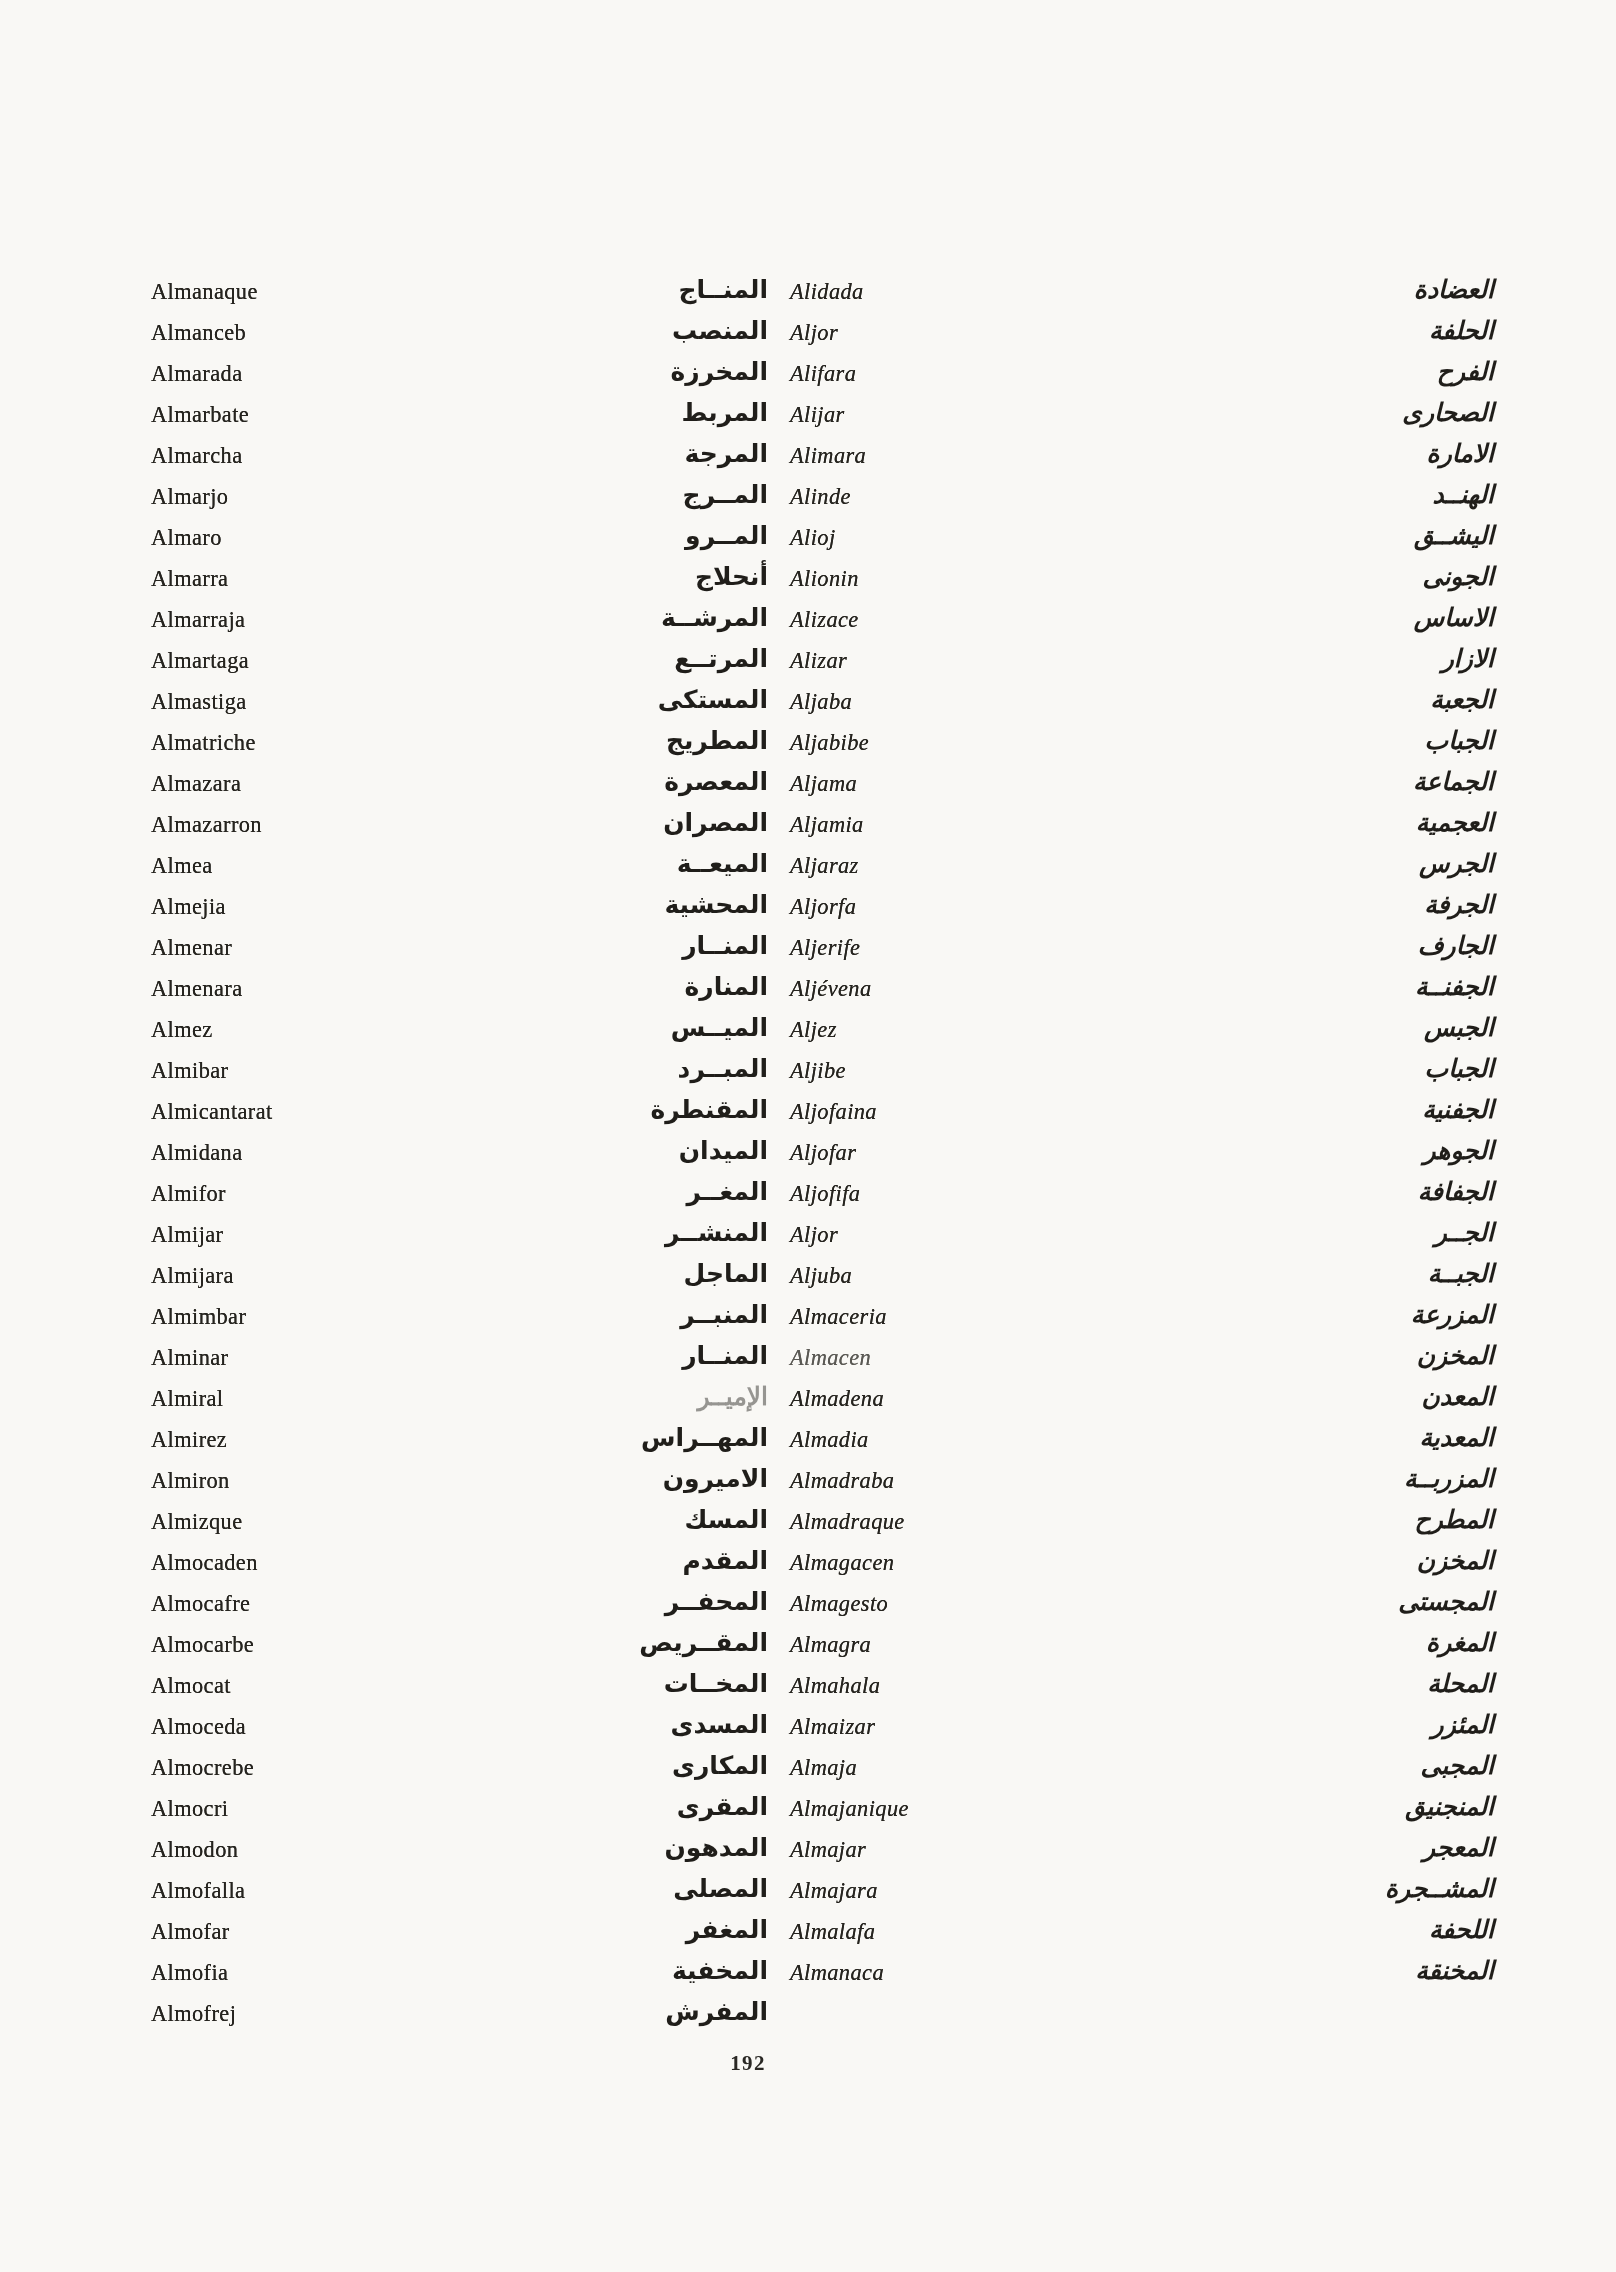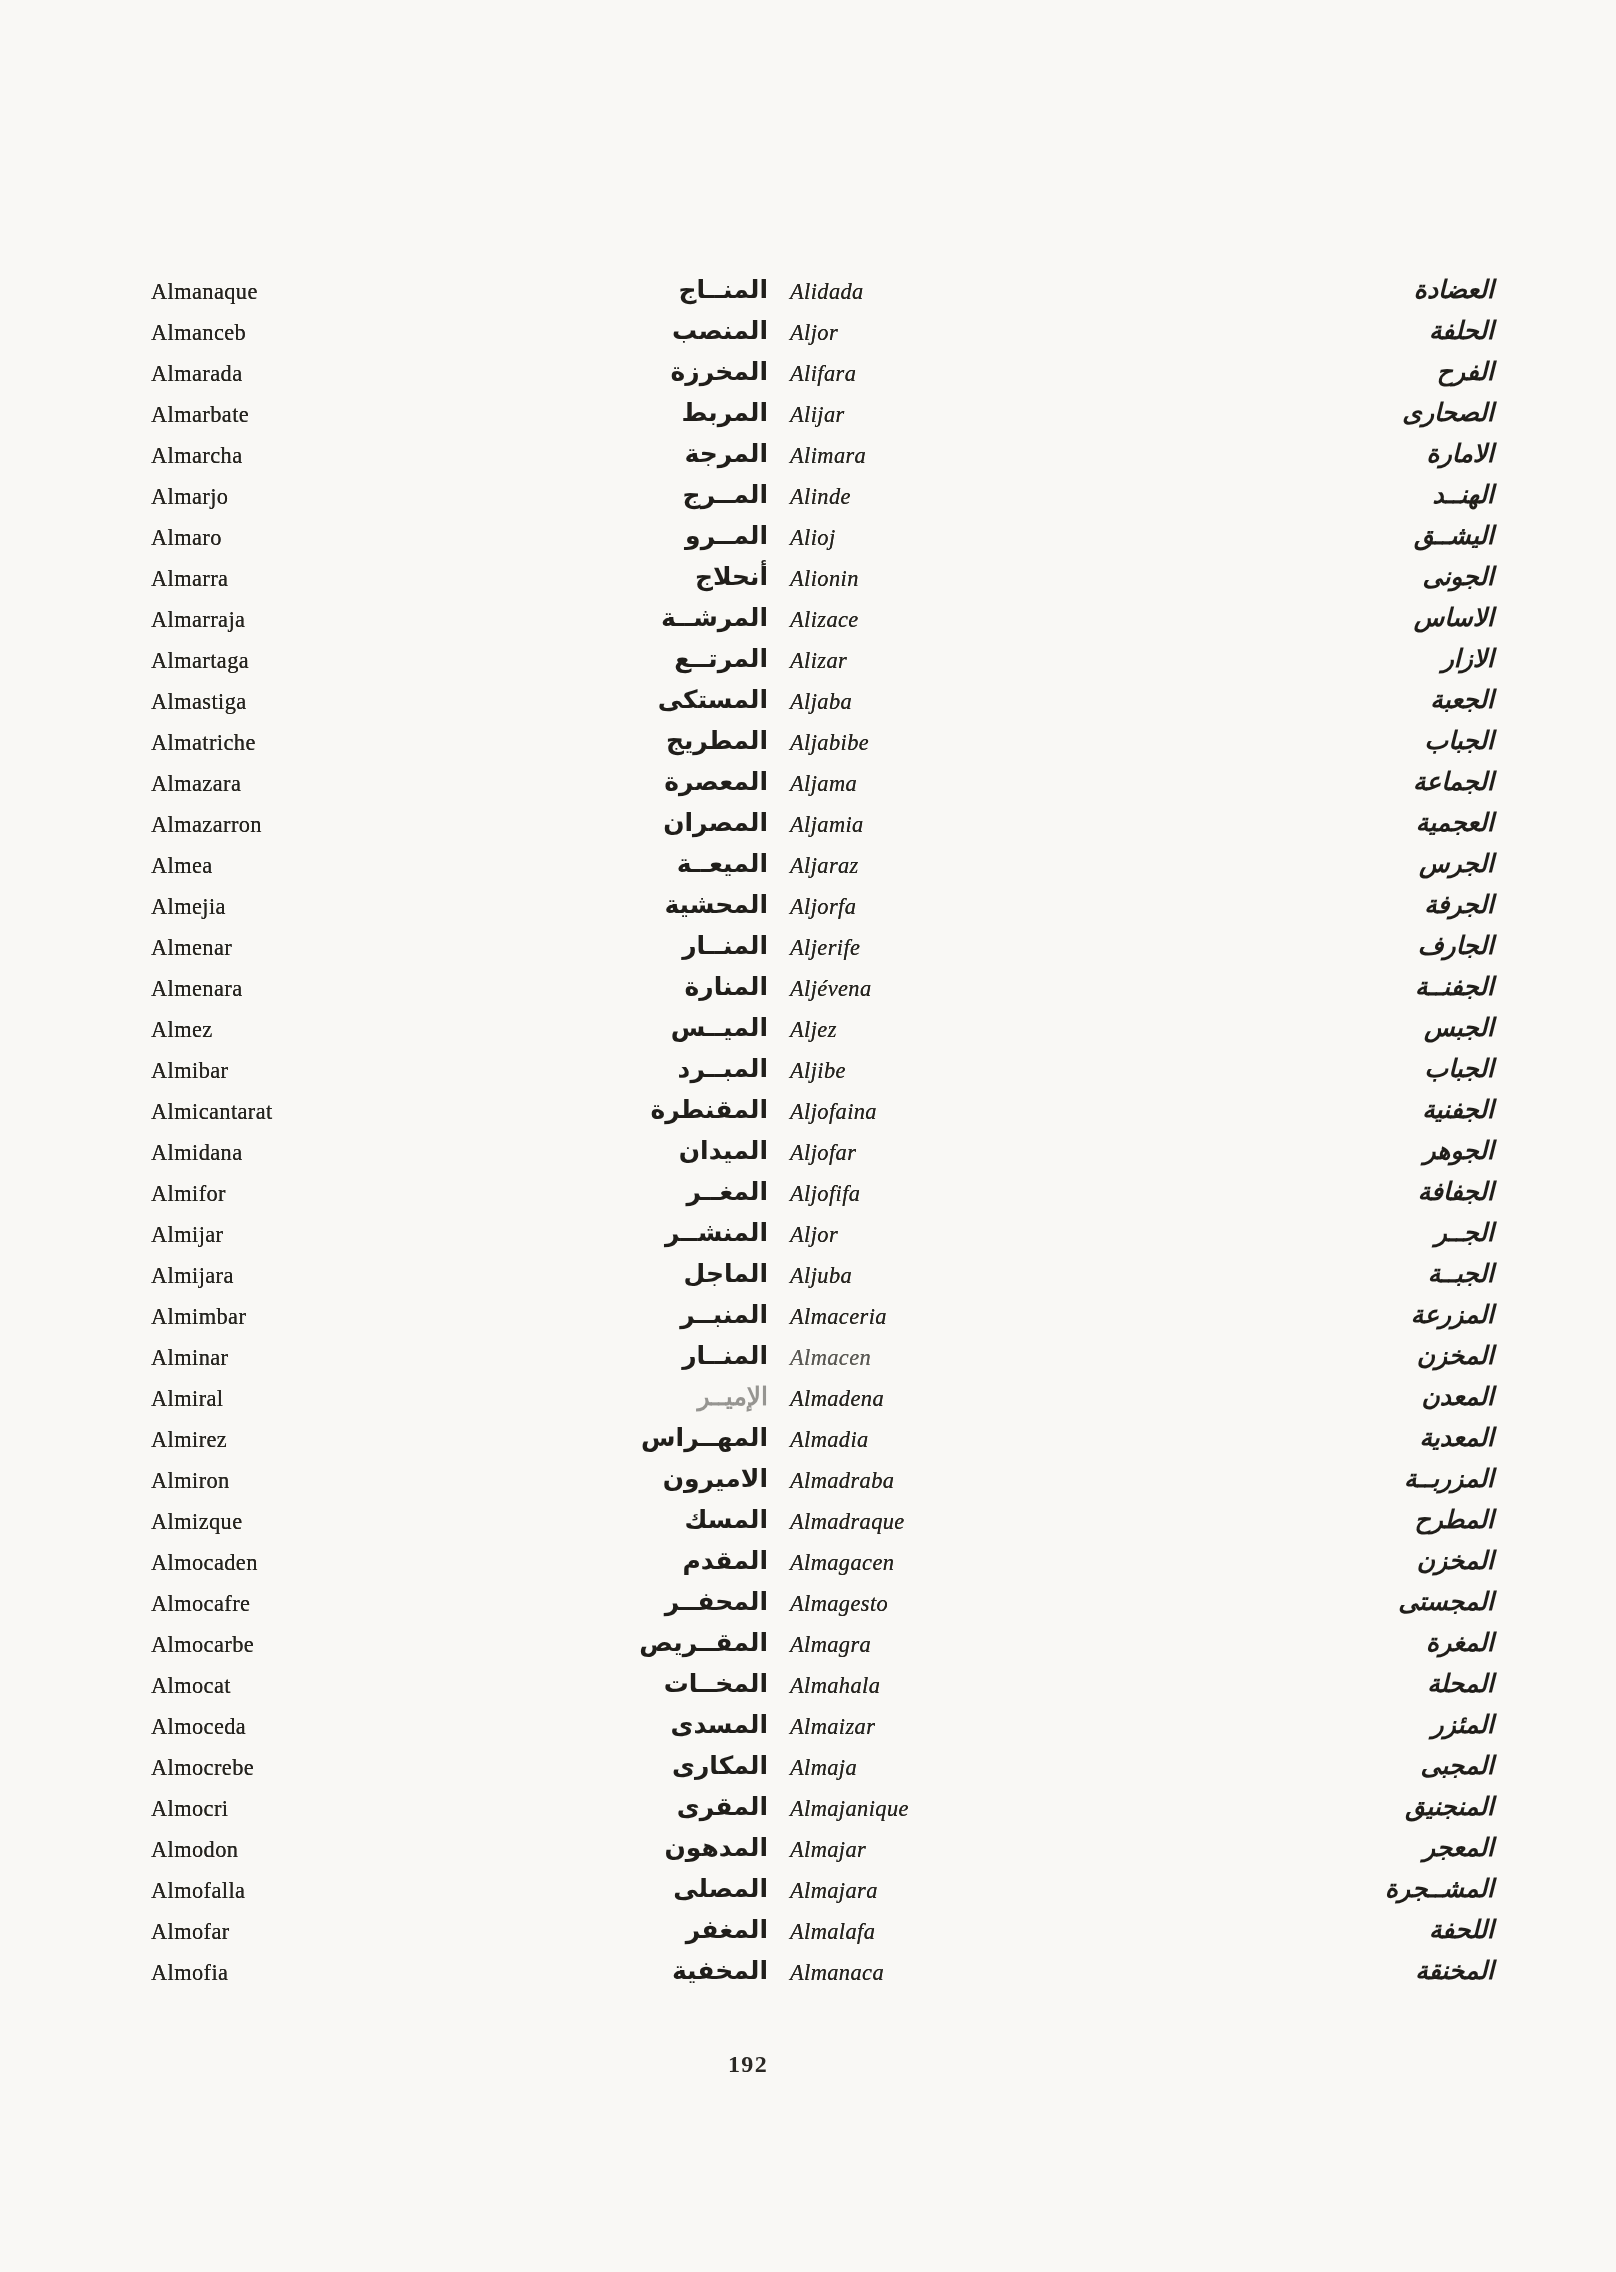--- a/index.html
+++ b/index.html
@@ -64,21 +64,21 @@
   .muted-term {
     opacity: 0.75;
   }
   .page-number {
     position: absolute;
     top: 2051px;
     left: 707px;
     width: 82px;
     text-align: center;
     font-family: "Liberation Serif", serif;
-    font-size: 24px;
+    font-size: 21px;
     font-weight: 600;
     color: #2a2824;
     letter-spacing: 1.4px;
   }
 </style>
 </head>
 <body style="background: rgb(249, 248, 245);">
 
 <div class="page">
 
@@ -244,20 +244,24 @@
     <span class="arabic" dir="rtl" lang="ar">المصلى</span>
   </div>
       <div class="row">
     <span class="term">Almofar</span>
     <span class="arabic" dir="rtl" lang="ar">المغفر</span>
   </div>
       <div class="row">
     <span class="term">Almofia</span>
     <span class="arabic" dir="rtl" lang="ar">المخفية</span>
   </div>
+      <div class="row">
+    <span class="term">Almofrej</span>
+    <span class="arabic" dir="rtl" lang="ar">المفرش</span>
+  </div>
     </div>
 
   <div class="col col-right">
       <div class="row">
     <span class="term">Alidada</span>
     <span class="arabic" dir="rtl" lang="ar">العضادة</span>
   </div>
       <div class="row">
     <span class="term">Aljor</span>
     <span class="arabic" dir="rtl" lang="ar">الحلفة</span>

